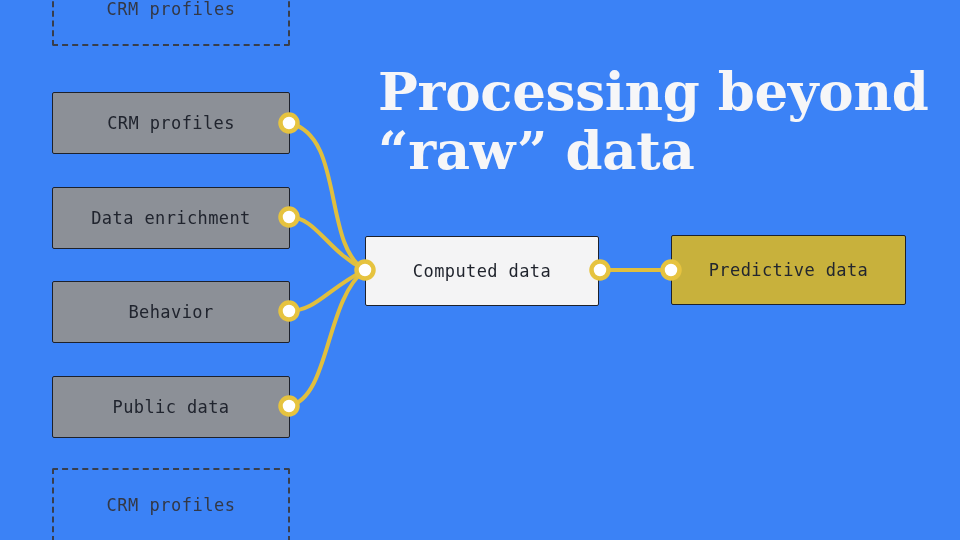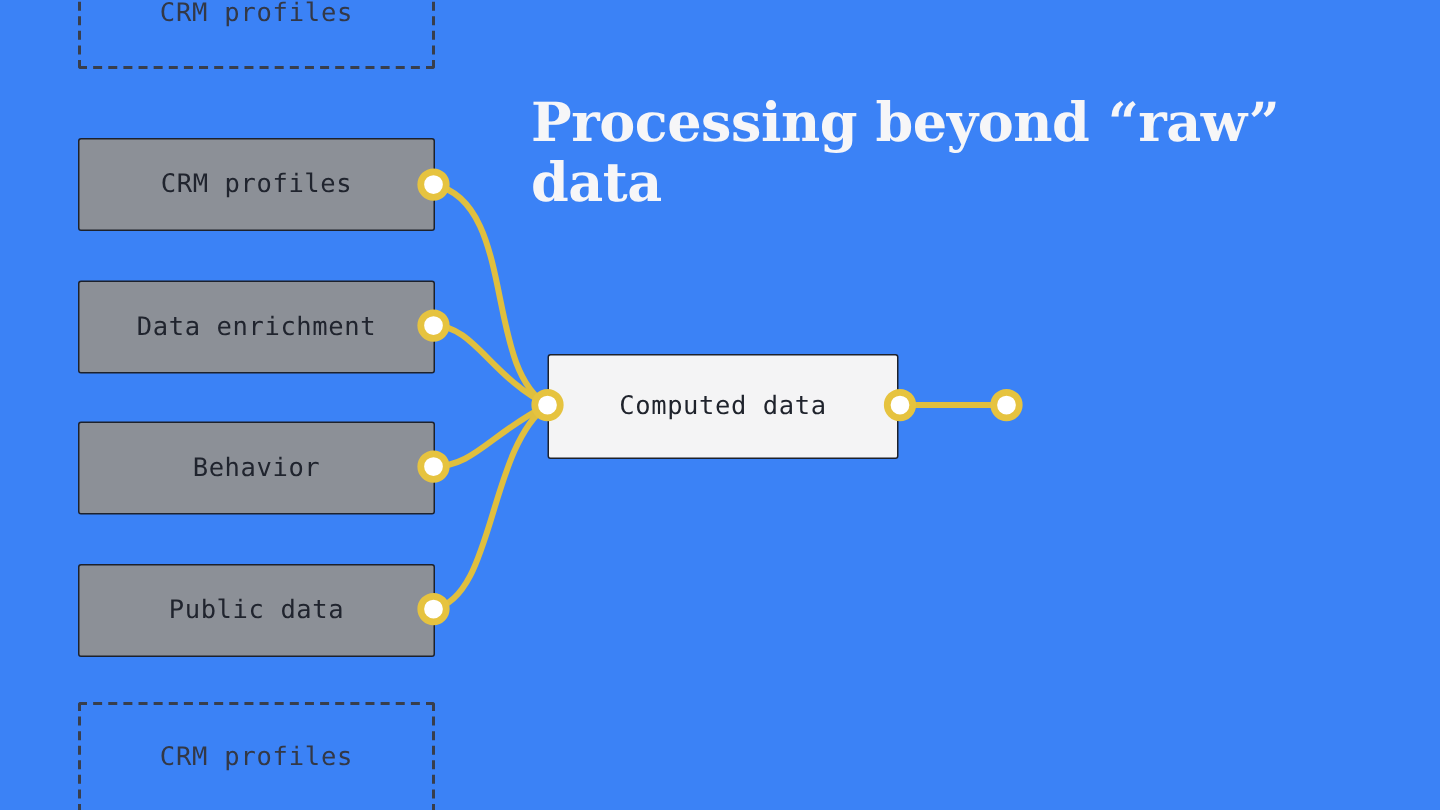--- a/index.html
+++ b/index.html
@@ -97,26 +97,26 @@
     fill: none;
     stroke: #e0bf3e;
     stroke-width: 4;
     stroke-linecap: round;
   }
   .port-ring { fill: #ffffff; stroke: #e6c33f; stroke-width: 4.5; }
 
   
   #headline {
     position: absolute;
-    left: 354px;
+    left: 378px;
     top: 62px;
     width: 575px;
     font-family: "DejaVu Serif", "Liberation Serif", serif;
     font-weight: bold;
-    font-size: 36px;
+    font-size: 53px;
     line-height: 1.12;
     color: #f6f6f8;
     letter-spacing: -0.3px;
   }
 </style>
 </head>
 <body>
 
 <div id="canvas">
 
@@ -141,20 +141,23 @@
   </div>
 
   <div class="node node-source" id="node-public-data">
     <span class="node-label">Public data</span>
   </div>
 
   <div class="node" id="node-computed-data">
     <span class="node-label">Computed data</span>
   </div>
 
+  <div class="node" id="node-predictive-data">
+    <span class="node-label">Predictive data</span>
+  </div>
 
   <svg id="edges" viewBox="0 0 960 540">
 
     <path class="edge-path" d="M 289 123 C 345 135 322 245 365 270"></path>
 
     <path class="edge-path" d="M 289 217 C 316 217 327 251 365 270"></path>
 
     <path class="edge-path" d="M 289 311 C 316 311 327 289 365 270"></path>
 
     <path class="edge-path" d="M 289 406 C 330 398 325 300 365 270"></path>

